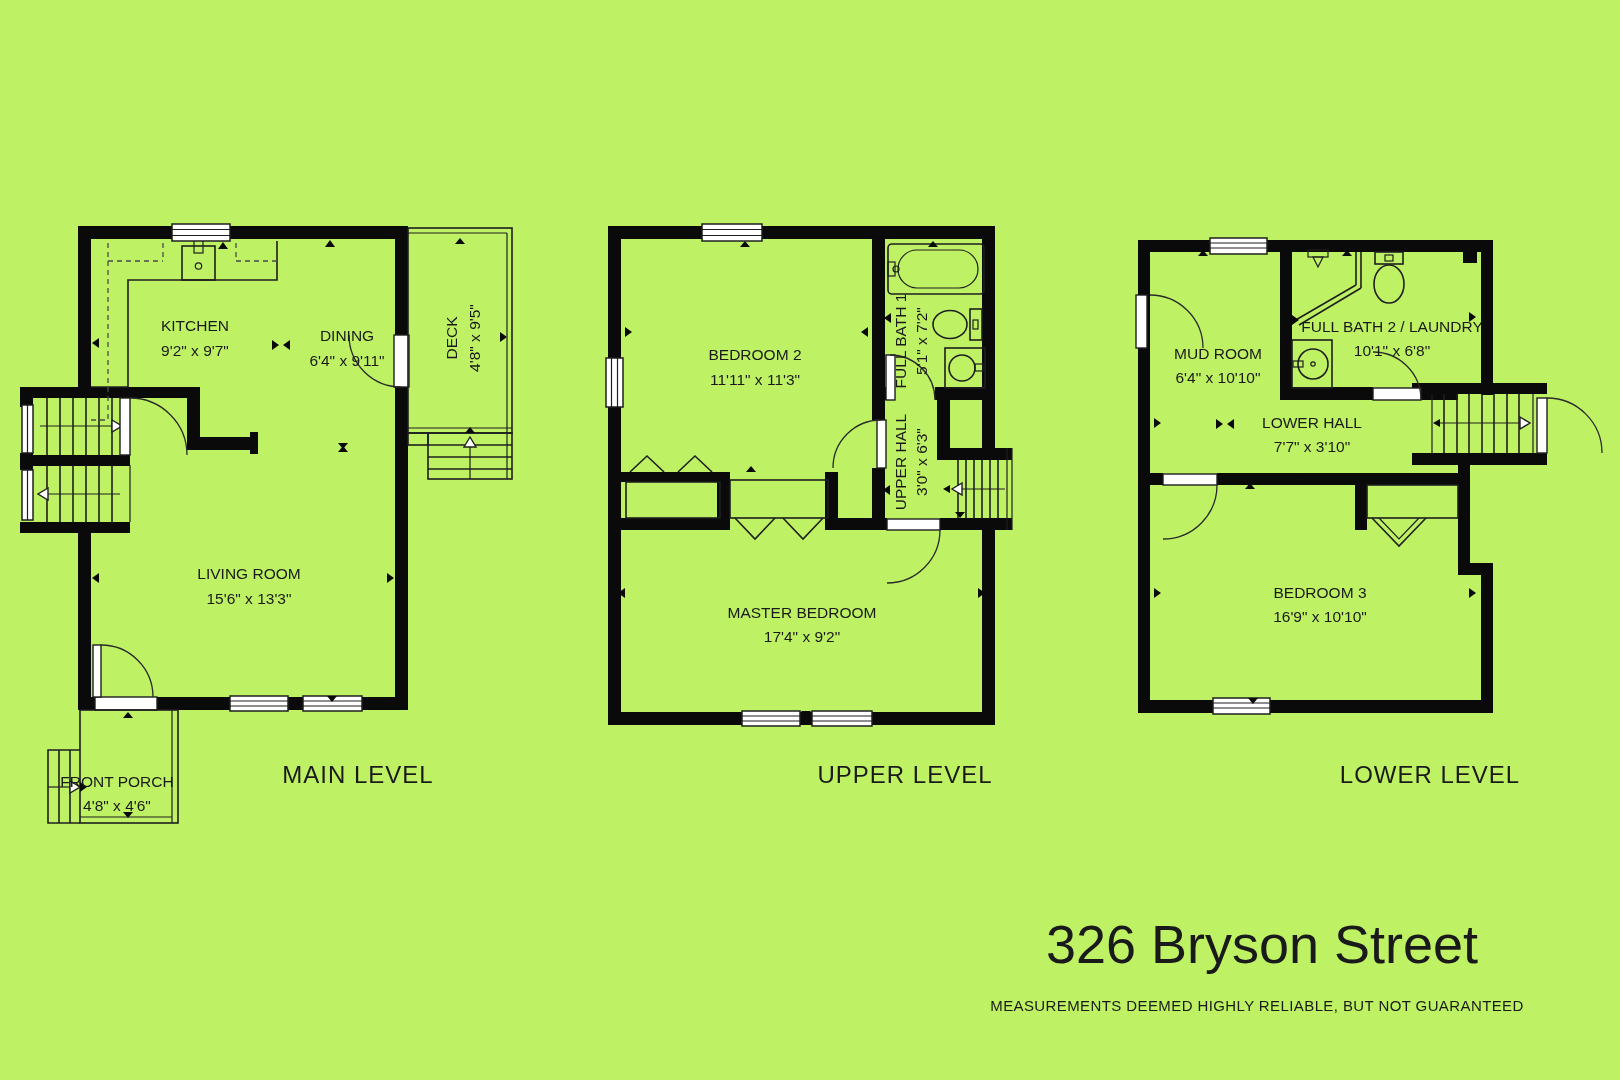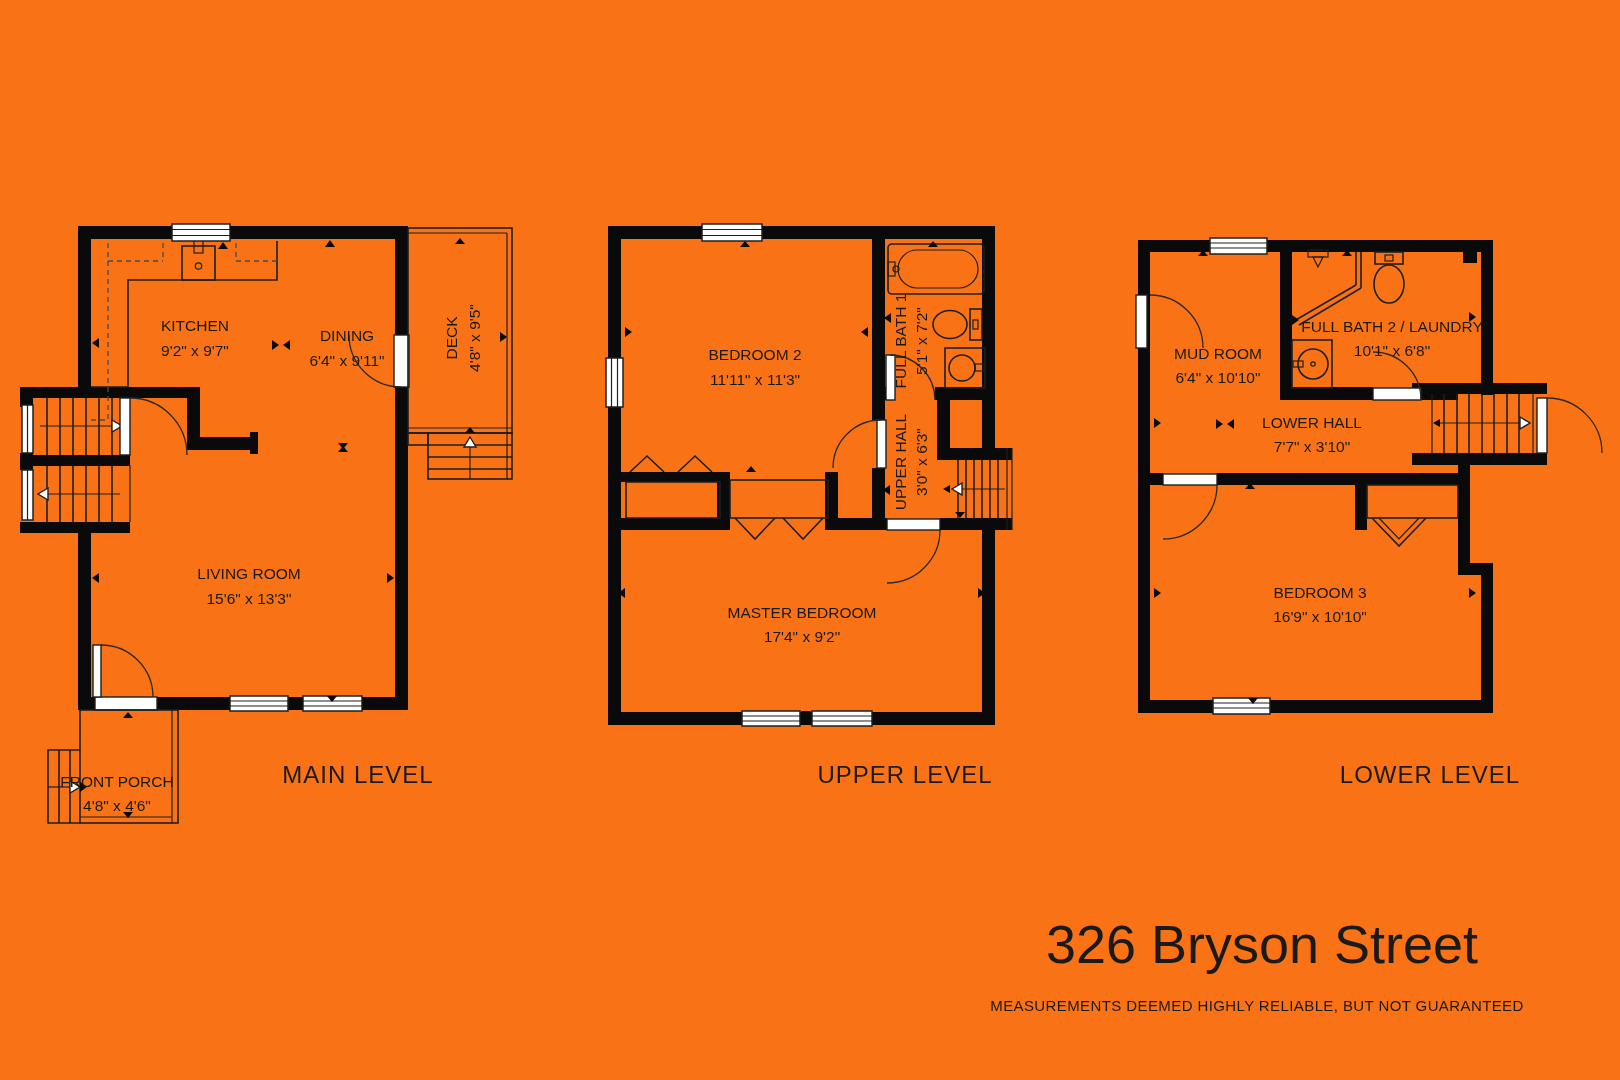--- a/index.html
+++ b/index.html
@@ -1,16 +1,16 @@
 <!DOCTYPE html>
 <html><head>
 <meta charset="utf-8">
 <style>
   html,body{margin:0;padding:0;background:#ffffff;}
-  .sheet{position:relative;width:1620px;height:1080px;background:#f97316;overflow:hidden;
+  .sheet{position:relative;width:1620px;height:1080px;background:#bef264;overflow:hidden;
          font-family:"Liberation Sans", sans-serif;}
   svg{display:block}
   svg text{fill:#1a1a1a;font-family:"Liberation Sans", sans-serif;}
   .room-name, .room-dims{font-size:15.5px;}
   .level-label{font-size:24px;letter-spacing:1px;}
   .title-text{font-size:54px;}
   .subtitle-text{font-size:15px;letter-spacing:.4px;}
   .wall{fill:#0a0a0a;stroke:none;}
   .thin{fill:none;stroke:#1f1f1f;stroke-width:1.6;}
   .thin2{fill:none;stroke:#1f1f1f;stroke-width:1.2;}

